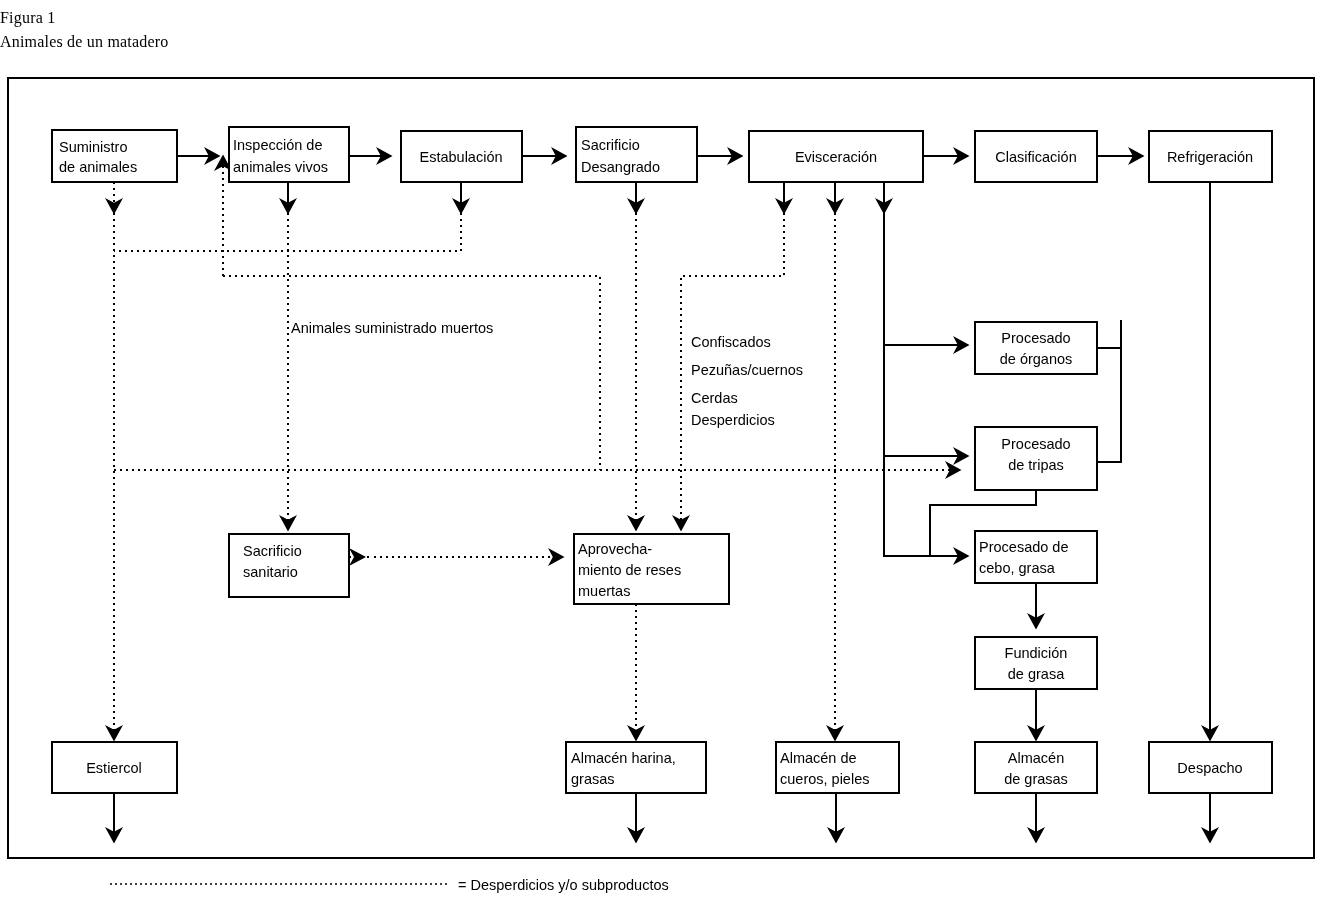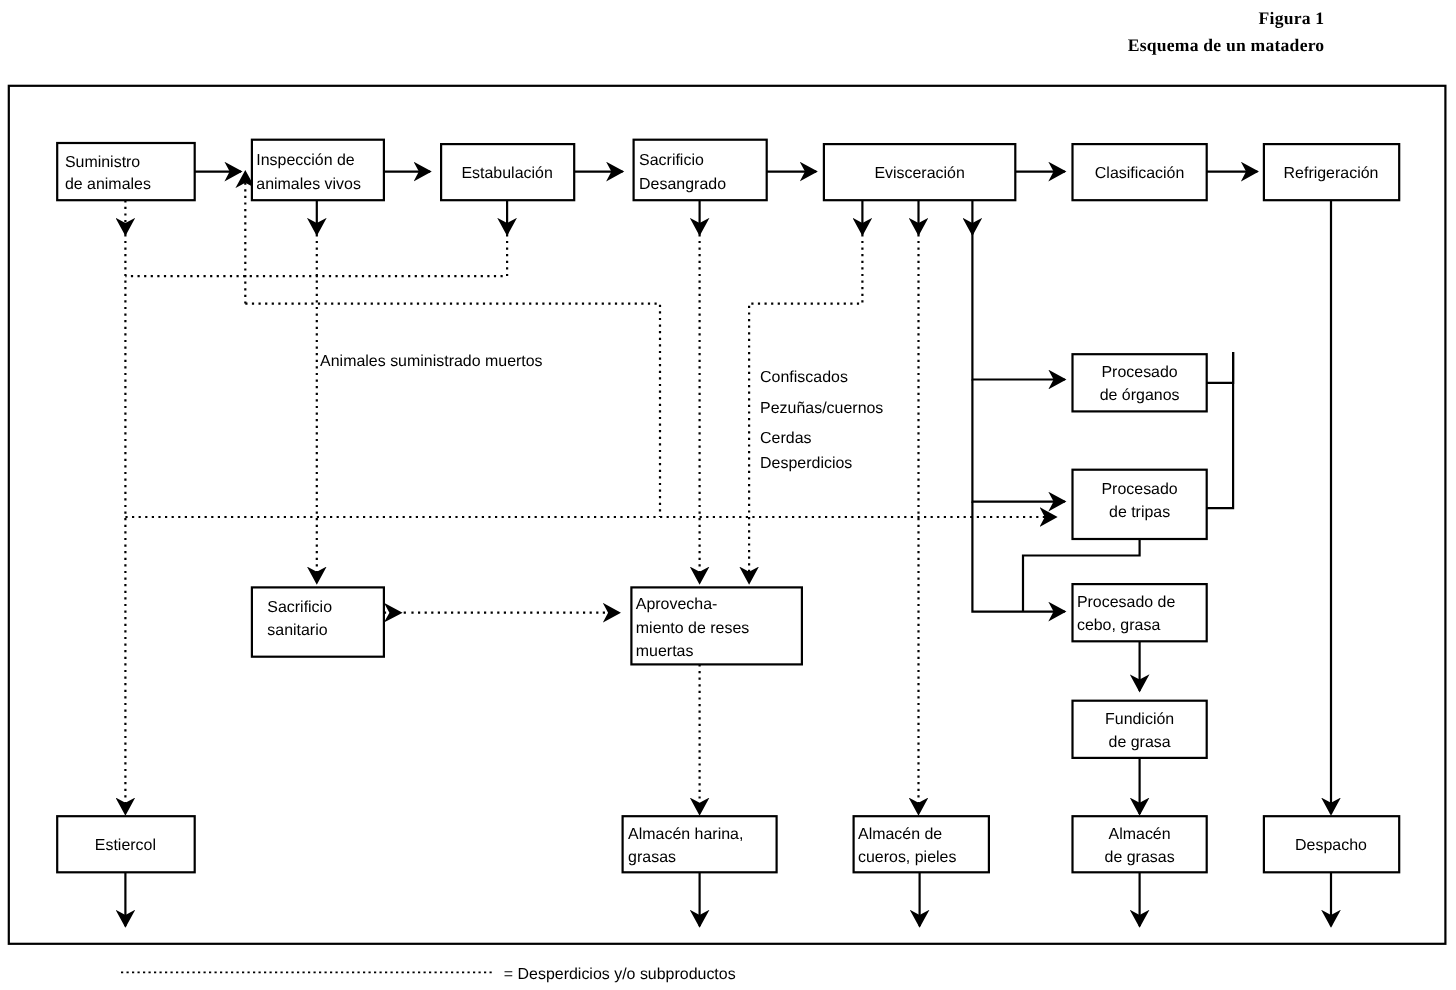--- a/index.html
+++ b/index.html
@@ -12,23 +12,23 @@
     height: 900px;
     font-family: "Liberation Sans", sans-serif;
     overflow: hidden;
     position: relative;
   }
   #figure-title {
     position: absolute;
     top: 6px;
     left: 0;
     width: 1204px;
-    text-align: right;
+    text-align: left;
     font-family: "Liberation Serif", serif;
-    font-weight: bold;
+    font-weight: normal;
     font-size: 16px;
     line-height: 24px;
     color: #000;
     letter-spacing: 0.2px;
   }
   #figure-title div { white-space: pre; }
   svg#flow {
     position: absolute;
     top: 0;
     left: 0;
@@ -75,21 +75,21 @@
     stroke-dasharray: 2 3;
     fill: none;
   }
   .arrowhead { fill: #000000; }
 </style>
 </head>
 <body>
 
 <div id="figure-title">
   <div>Figura 1</div>
-  <div>Esquema de un matadero</div>
+  <div>Animales de un matadero</div>
 </div>
 
 <svg id="flow" width="1324" height="900" viewBox="0 0 1324 900">
   <defs>
     <marker id="ah" viewBox="0 0 12 12" refX="10" refY="6" markerWidth="9" markerHeight="9" orient="auto-start-reverse">
       <path d="M0,0 L11,6 L0,12 L3.2,6 Z" class="arrowhead"></path>
     </marker>
     <marker id="ahs" viewBox="0 0 12 12" refX="10" refY="6" markerWidth="8" markerHeight="8" orient="auto-start-reverse">
       <path d="M0,0 L11,6 L0,12 L3.2,6 Z" class="arrowhead"></path>
     </marker>

